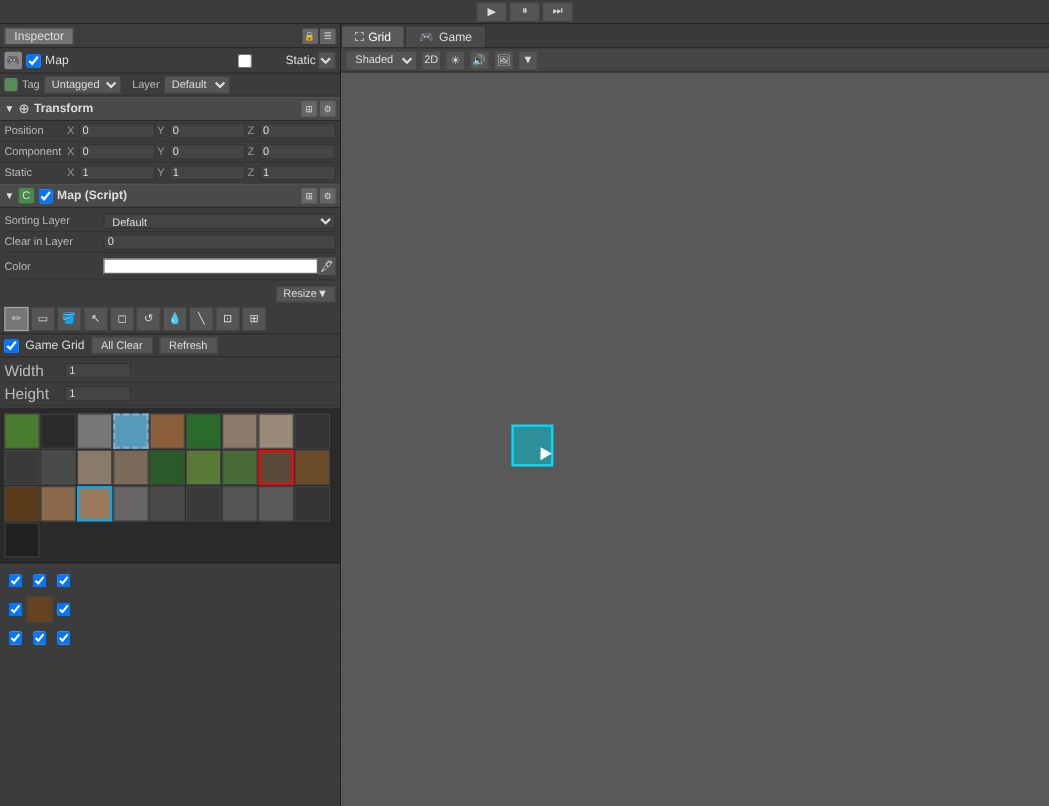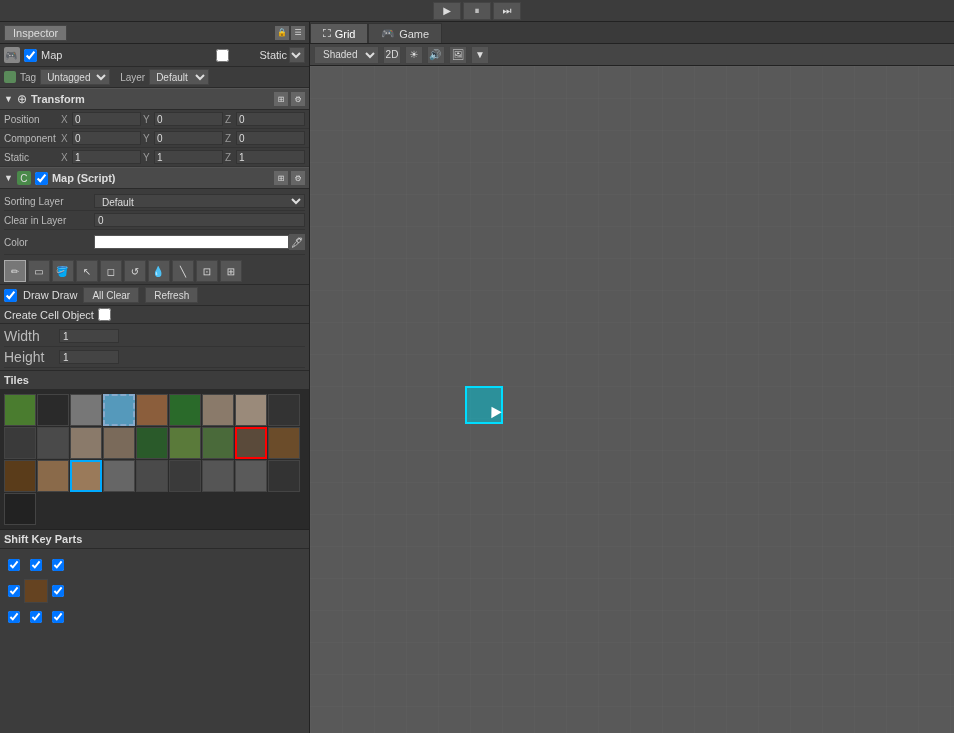--- a/index.html
+++ b/index.html
@@ -727,58 +727,56 @@
 
       <div class="field-row">
         <span class="field-label">Color</span>
         <div class="color-row" style="flex:1;">
           <div class="color-preview"></div>
           <button class="eyedropper">🖋</button>
         </div>
       </div>
     </div>
 
+    <div class="resize-row">
+      <button class="resize-btn">Resize▼</button>
+    </div>
 
     <div class="tools-row">
       <button class="tool-btn active">✏</button>
       <button class="tool-btn">▭</button>
       <button class="tool-btn">🪣</button>
       <button class="tool-btn">↖</button>
       <button class="tool-btn">◻</button>
       <button class="tool-btn">↺</button>
       <button class="tool-btn">💧</button>
       <button class="tool-btn">╲</button>
       <button class="tool-btn">⊡</button>
       <button class="tool-btn">⊞</button>
     </div>
 
     <div class="draw-grid-row">
       <input type="checkbox" checked="" style="">
-      <span>Draw Draw</span>
+      <span>Game Grid</span>
       <button class="action-btn">All Clear</button>
       <button class="action-btn">Refresh</button>
     </div>
 
-    <div class="cell-object-row">
-      <span>Create Cell Object</span>
-      <input type="checkbox" style="">
-    </div>
 
     <div class="cursor-section">
       <div class="wh-row">
         <span class="wh-label">Width</span>
         <input class="wh-input" type="text" value="1" style="">
       </div>
       <div class="wh-row">
         <span class="wh-label">Height</span>
         <input class="wh-input" type="text" value="1" style="">
       </div>
     </div>
 
-    <div class="tiles-title">Tiles</div>
     <div class="tiles-grid">
 
       <div class="tile-item tile-grass"></div>
       <div class="tile-item tile-dark"></div>
       <div class="tile-item tile-stone"></div>
       <div class="tile-item tile-blue"></div>
       <div class="tile-item tile-brown"></div>
       <div class="tile-item tile-green-dark"></div>
       <div class="tile-item tile-stone" style="background:#8a7a6a;"></div>
       <div class="tile-item tile-stone" style="background:#9a8a7a;"></div>
@@ -800,21 +798,20 @@
       <div class="tile-item tile-misc"></div>
       <div class="tile-item" style="background:#4a4a4a;"></div>
       <div class="tile-item" style="background:#3a3a3a;"></div>
 
       <div class="tile-item tile-stairs"></div>
       <div class="tile-item" style="background:#5a5a5a;"></div>
       <div class="tile-item tile-empty-dark"></div>
       <div class="tile-item" style="background:#222;"></div>
     </div>
 
-    <div class="shift-key-title">Shift Key Parts</div>
     <div style="display:flex;padding:4px 4px 2px 4px;">
 
       <div style="display:grid;grid-template-columns:20px 20px 20px;grid-template-rows:24px 24px 24px;gap:2px;align-items:center;justify-items:center;">
         <input type="checkbox" checked="" class="shift-checkbox" style="">
         <input type="checkbox" checked="" class="shift-checkbox" style="">
         <input type="checkbox" checked="" class="shift-checkbox" style="">
         <input type="checkbox" checked="" class="shift-checkbox" style="">
         <div class="shift-tile"></div>
         <input type="checkbox" checked="" class="shift-checkbox" style="">
         <input type="checkbox" checked="" class="shift-checkbox" style="">

